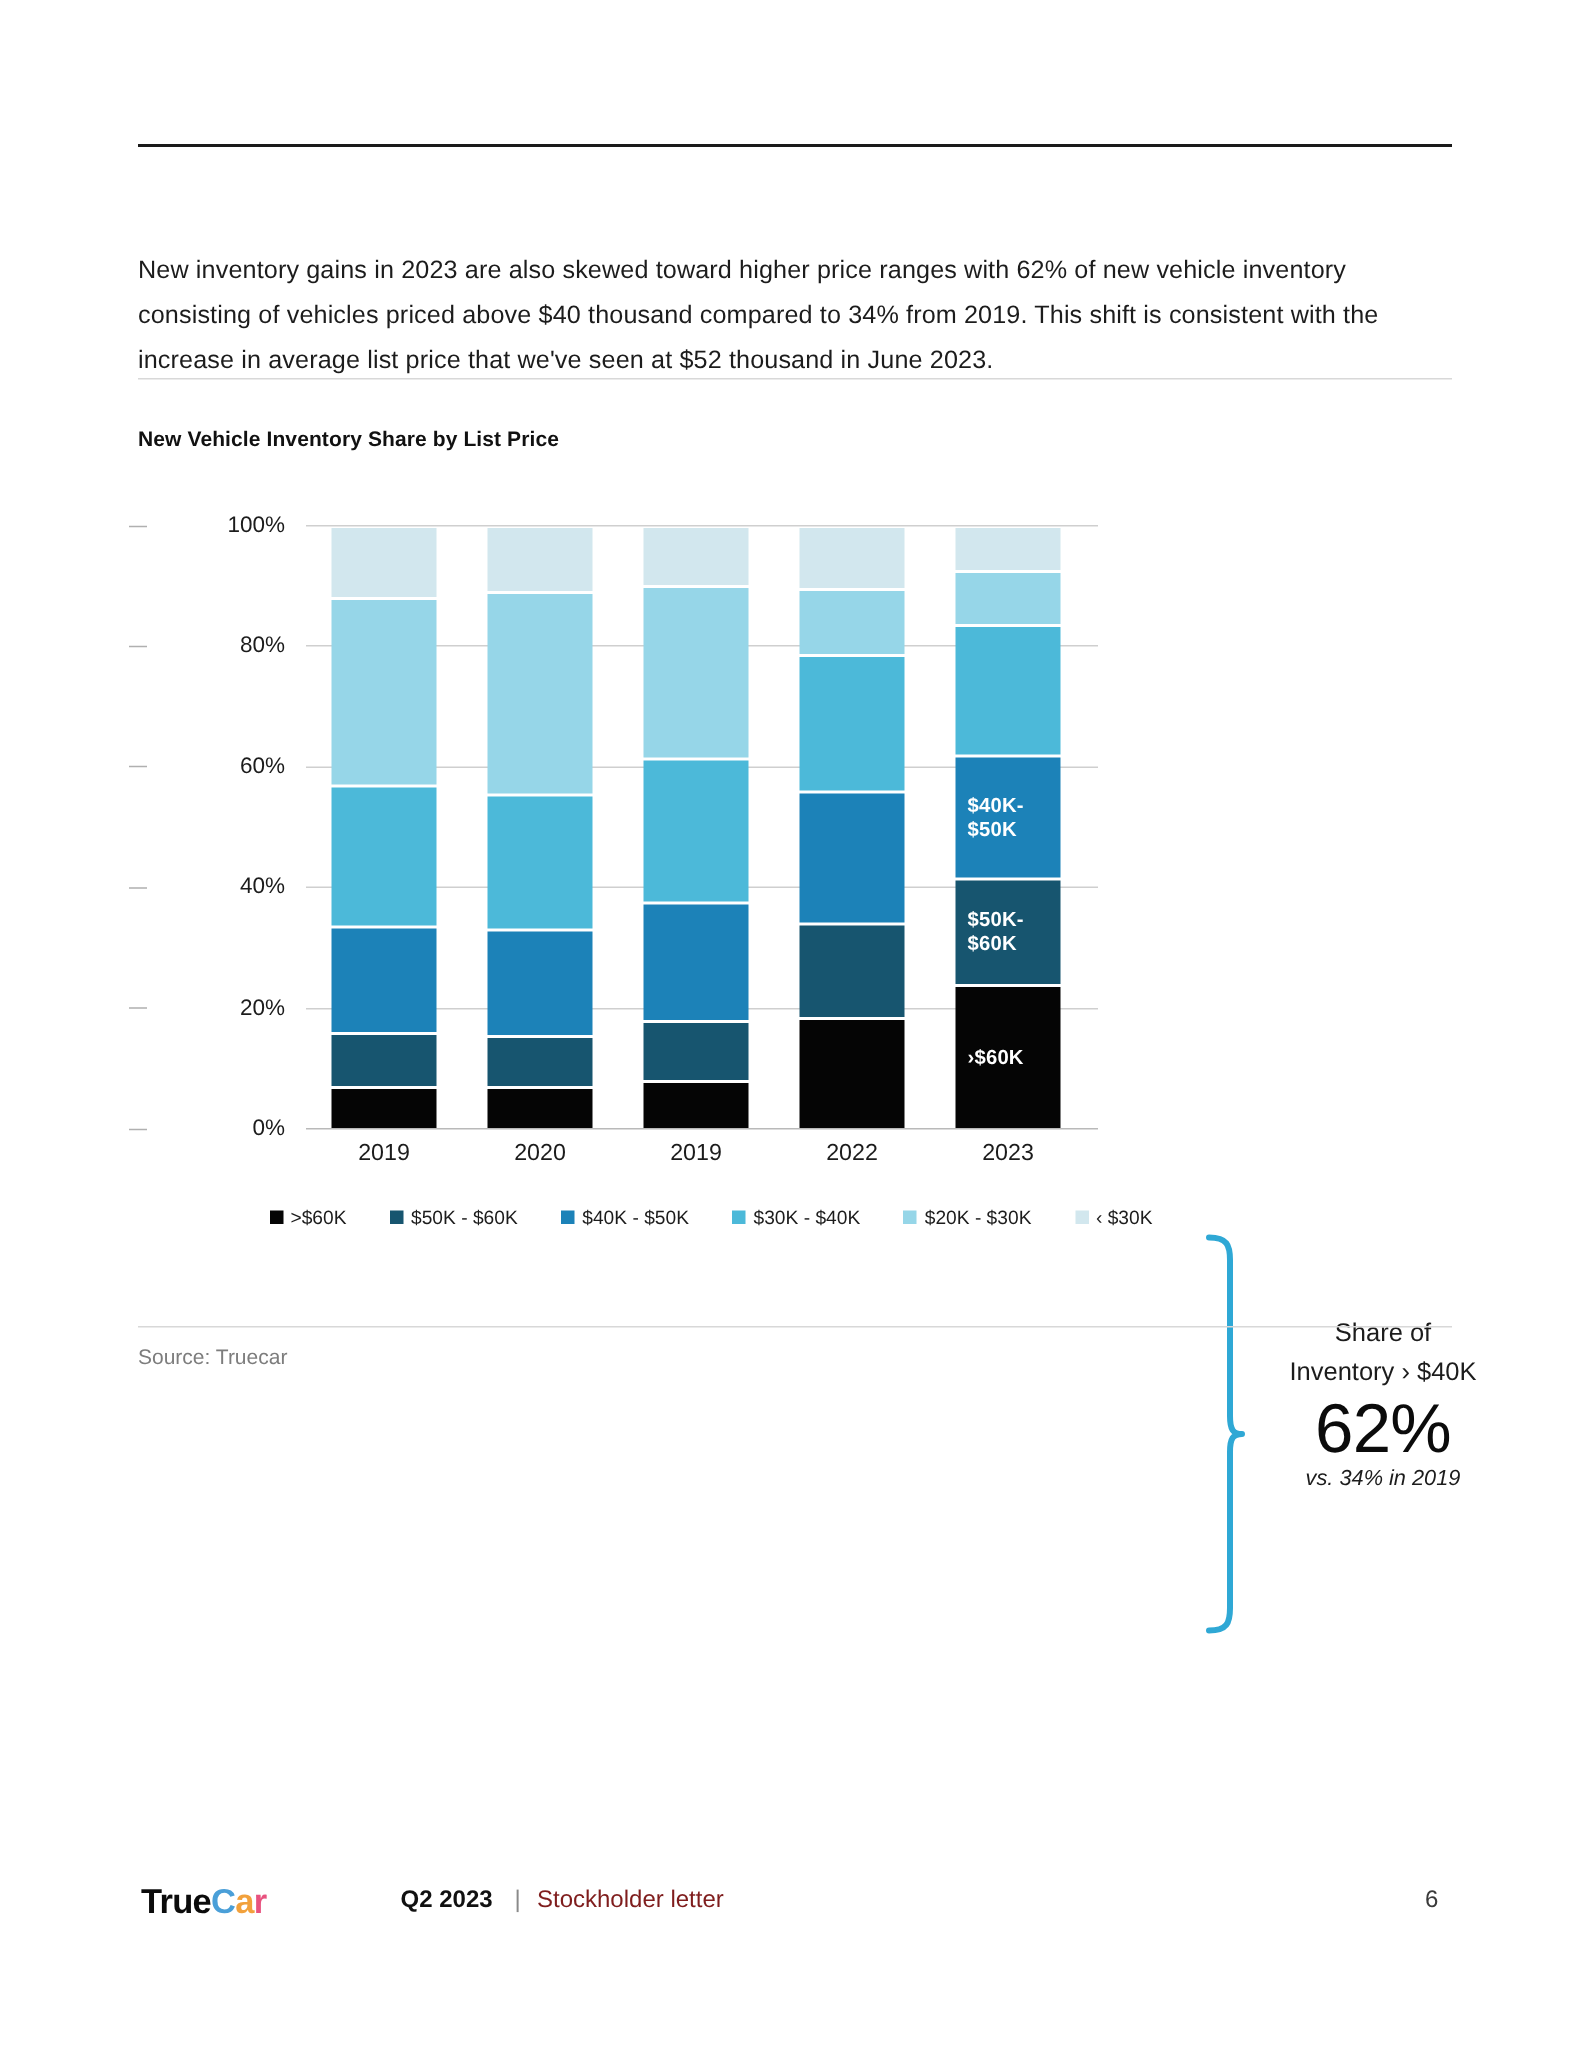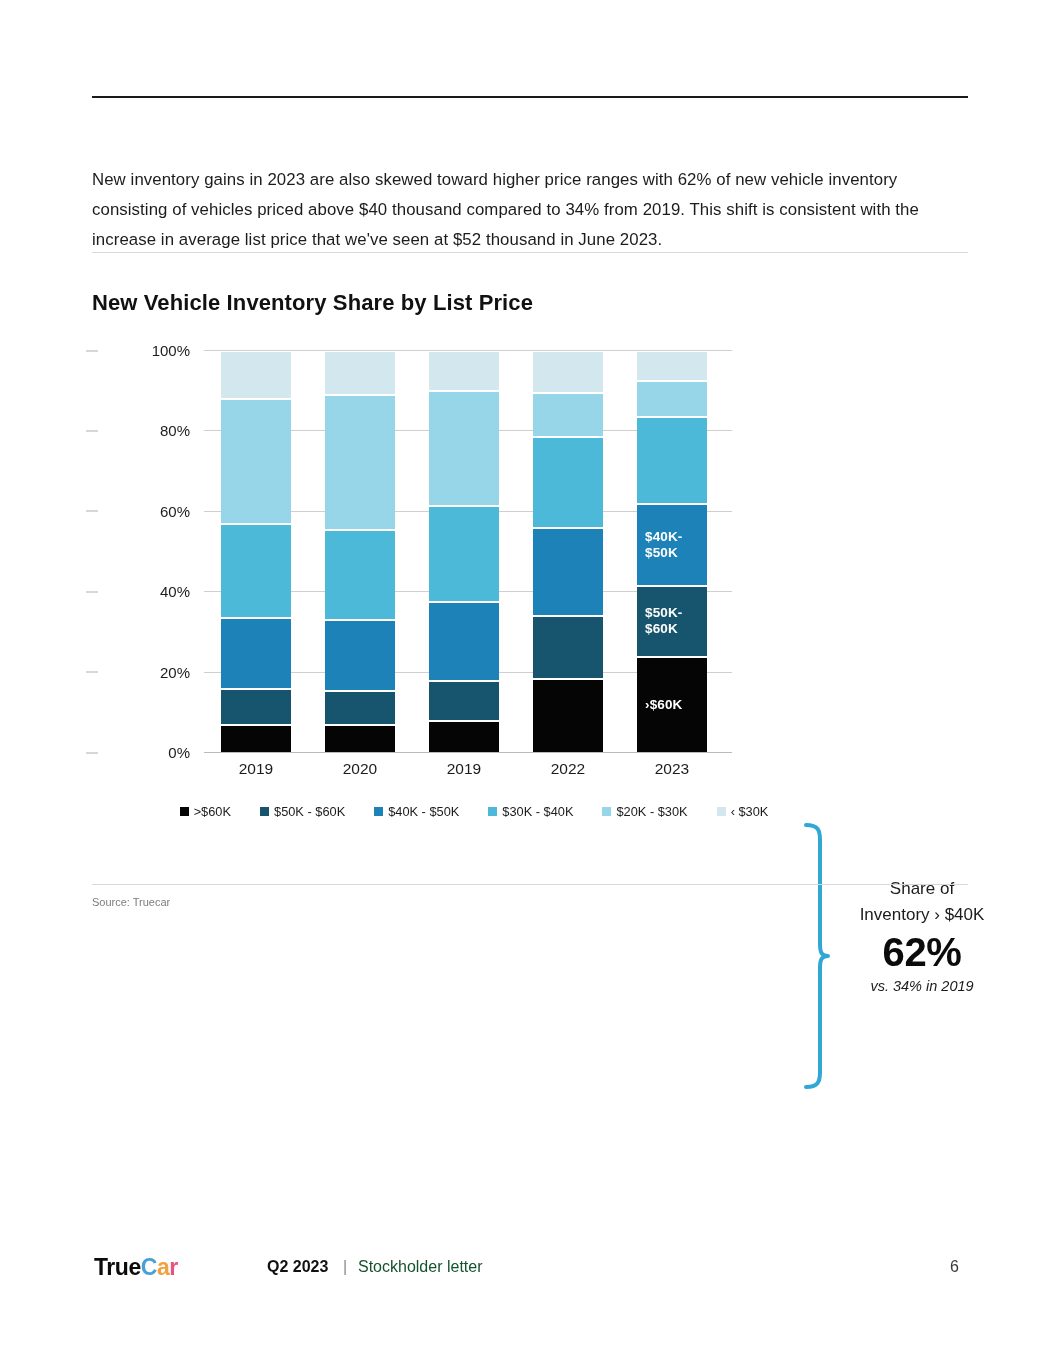--- a/index.html
+++ b/index.html
@@ -24,21 +24,21 @@
     letter-spacing:.005em;
   }
 
   .rule-thin-1 {
     position:absolute; left:92px; top:252px; width:876px; height:1px;
     background:#d8d8d8;
   }
 
   .chart-title {
     position:absolute; left:92px; top:272px;
-    font-size:22px; font-weight:bold; color:#111111; letter-spacing:.005em;
+    font-size:14px; font-weight:bold; color:#111111; letter-spacing:.005em;
   }
 
   
   .chart-wrap {
     position:absolute; left:92px; top:330px; width:880px; height:500px;
   }
   .plot {
     position:absolute; left:112px; top:20px;
     width:520px; height:402px;
   }
@@ -77,37 +77,37 @@
   .legend-item { display:flex; align-items:center; gap:5px; }
   .legend-sw { width:9px; height:9px; display:inline-block; }
   .legend-tx { font-size:12.8px; color:#1c1c1c; }
 
   
   .bracket { position:absolute; left:712px; top:492px; width:26px; height:268px; }
   .annot {
     position:absolute; left:740px; top:546px; width:180px; text-align:center;
   }
   .annot-l1 { font-size:17px; line-height:26px; color:#1c1c1c; }
-  .annot-big { font-size:40px; font-weight:bold; color:#0b0b0b; line-height:48px; letter-spacing:-.01em; }
+  .annot-big { font-size:46px; font-weight:normal; color:#0b0b0b; line-height:48px; letter-spacing:-.01em; }
   .annot-sub { font-size:14.5px; font-style:italic; color:#1c1c1c; margin-top:2px; }
 
   .rule-thin-2 {
     position:absolute; left:92px; top:884px; width:876px; height:1px; background:#d8d8d8;
   }
   .source {
-    position:absolute; left:92px; top:896px; font-size:11px; color:#7d7d7d;
+    position:absolute; left:92px; top:896px; font-size:14px; color:#7d7d7d;
   }
 
   
   .footer { position:absolute; left:4px; top:1252px; width:1055px; height:40px; }
   .logo { position:absolute; left:90px; top:2px; font-size:23px; font-weight:bold; letter-spacing:-.02em; }
   .logo .c1{color:#0b0b0b;} .logo .c2{color:#4a9fd8;} .logo .c3{color:#f2a13c;} .logo .c4{color:#e8527f;}
   .foot-q { position:absolute; left:263px; top:6px; font-size:16px; font-weight:bold; color:#111; }
   .foot-sep { position:absolute; left:339px; top:6px; font-size:16px; color:#8a8a8a; }
-  .foot-t { position:absolute; left:354px; top:6px; font-size:16px; color:#14532d; }
+  .foot-t { position:absolute; left:354px; top:6px; font-size:16px; color:#7f1d1d; }
   .pageno { position:absolute; left:946px; top:6px; font-size:16px; color:#3a3a3a; }
 </style>
 </head>
 <body>
 
 <div class="page">
 
   <div class="top-rule"></div>
 
   <p class="intro">New inventory gains in 2023 are also skewed toward higher price ranges with 62% of new vehicle inventory consisting of vehicles priced above $40 thousand compared to 34% from 2019. This shift is consistent with the increase in average list price that we've seen at $52 thousand in June 2023.</p>

